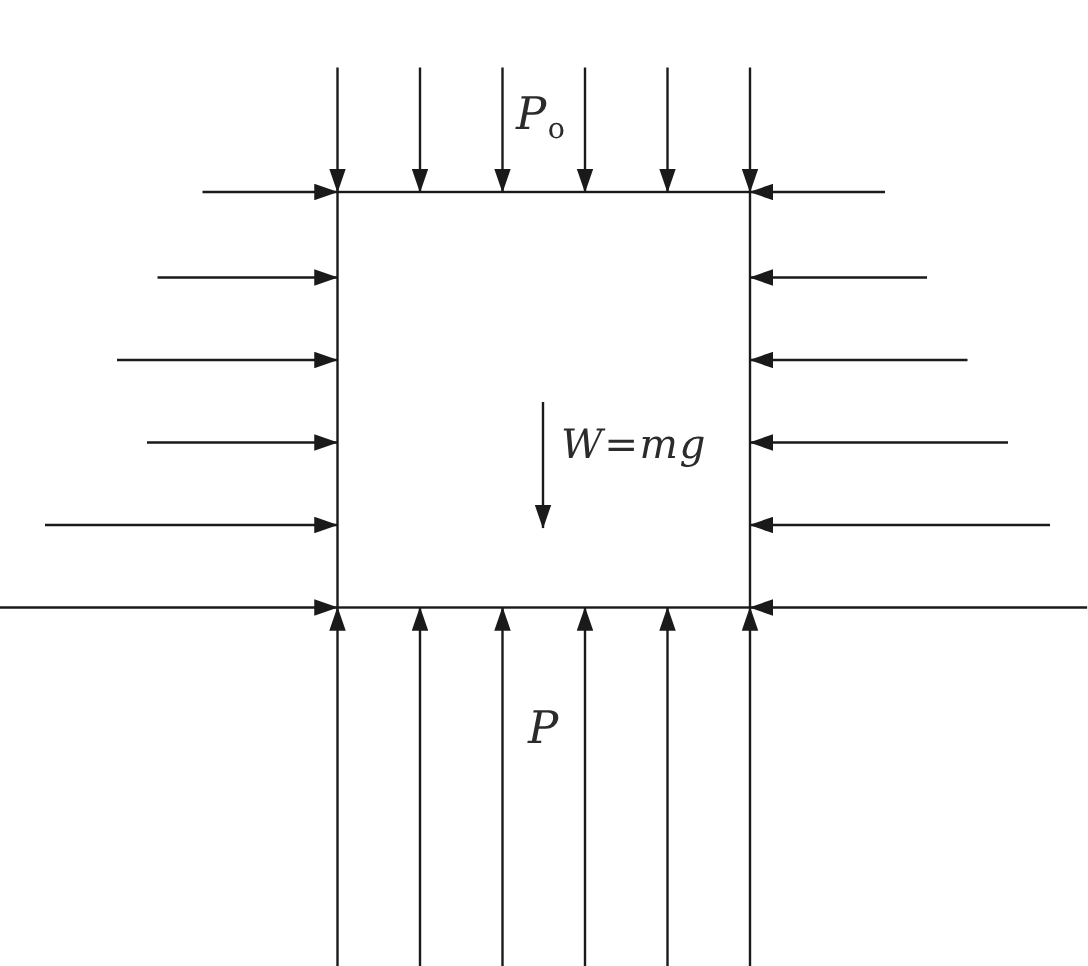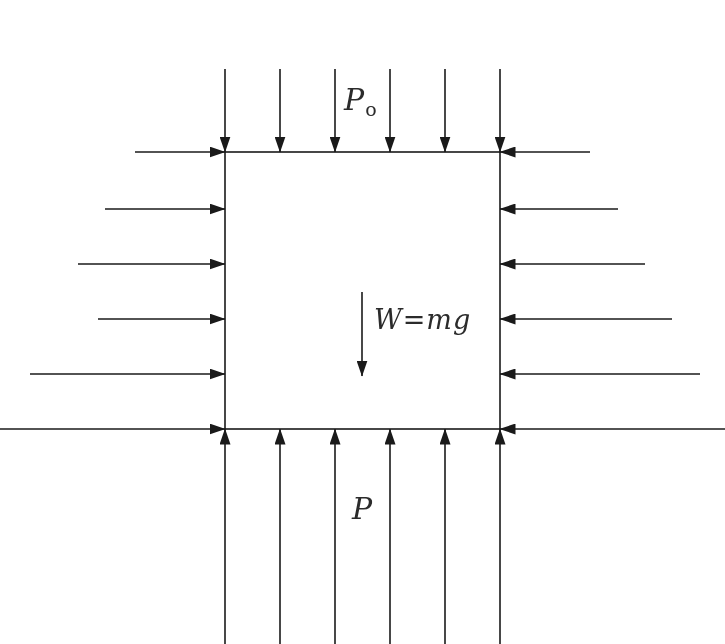--- a/index.html
+++ b/index.html
@@ -8,21 +8,20 @@
     background: #ffffff;
     width: 725px;
     height: 644px;
     overflow: hidden;
   }
   .canvas {
     position: relative;
     width: 725px;
     height: 557px;
     background: #ffffff;
-    margin-top: 24px;
   }
   svg {
     display: block;
   }
   svg line {
     stroke: #1a1a1a;
     stroke-width: 1.6;
   }
   svg rect.box {
     fill: none;

